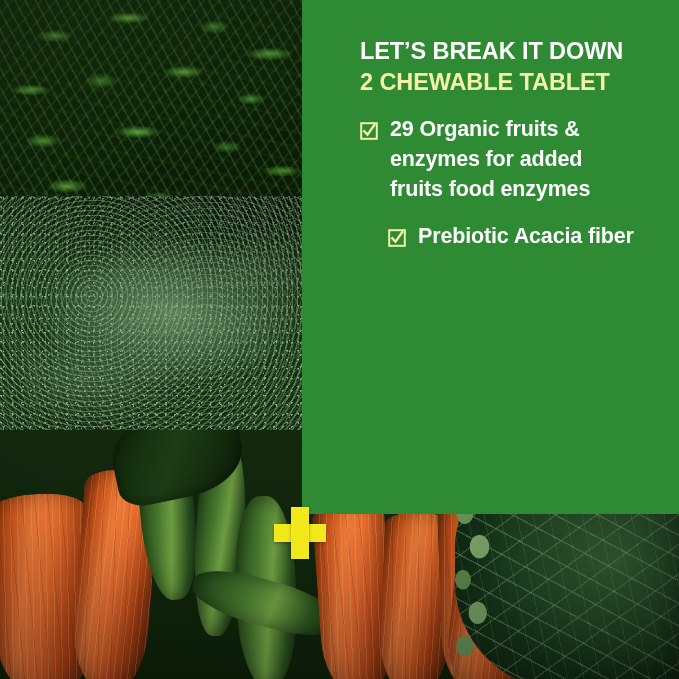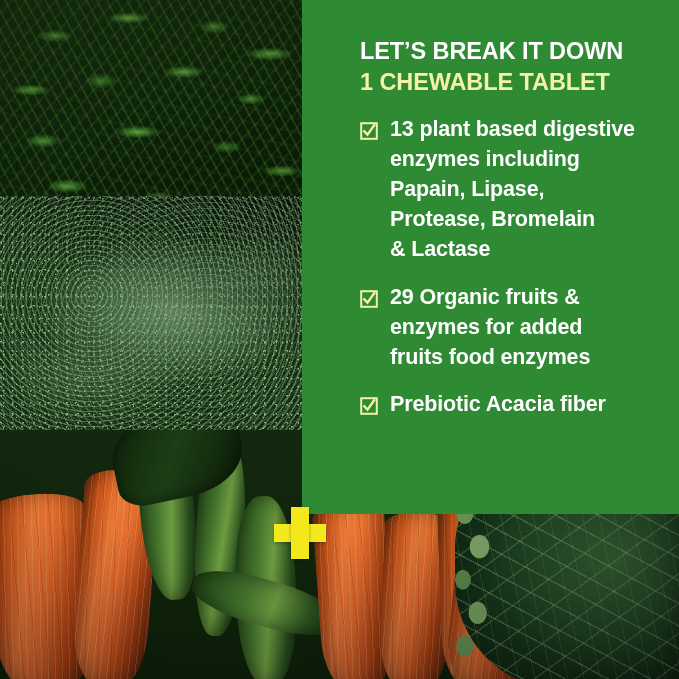--- a/index.html
+++ b/index.html
@@ -225,21 +225,21 @@
   .bullet {
     position: relative;
     padding-left: 30px;
     margin-bottom: 17px;
     color: #ffffff;
     font-size: 21.5px;
     font-weight: 700;
     line-height: 1.40;
     letter-spacing: -0.15px;
   }
-  .bullet:last-child { margin-bottom: 0; }
+  .bullet:last-child { margin-bottom: 0; margin-left: 28px; }
 
   .check-icon {
     position: absolute;
     left: 0;
     top: 4px;
     width: 18px;
     height: 18px;
     display: block;
   }
 
@@ -298,40 +298,25 @@
     </div>
 
     <div class="photo-vignette"></div>
   </div>
 
   <div class="green-panel">
     <div class="panel-inner">
 
       <h1 class="headline">
         <span class="ln white">LET’S BREAK IT DOWN</span>
-        <span class="ln cream">1 CHEWABLE TABLET</span>
+        <span class="ln cream">2 CHEWABLE TABLET</span>
       </h1>
 
       <ul class="bullets">
 
-        <li class="bullet">
-          <span class="check-icon">
-            <svg viewBox="0 0 18 18" width="18" height="18" aria-hidden="true">
-              <rect x="1.2" y="1.2" width="15.6" height="15.6" fill="none" stroke="#f4f2a6" stroke-width="2"></rect>
-              <path d="M4.3 9.2 L7.5 12.6 L14.2 3.2" fill="none" stroke="#f4f2a6" stroke-width="2.4" stroke-linecap="square" stroke-linejoin="miter"></path>
-            </svg>
-          </span>
-          <span class="bullet-text">
-            <span class="ln">13 plant based digestive</span>
-            <span class="ln">enzymes including</span>
-            <span class="ln">Papain, Lipase,</span>
-            <span class="ln">Protease, Bromelain</span>
-            <span class="ln">&amp; Lactase</span>
-          </span>
-        </li>
 
         <li class="bullet">
           <span class="check-icon">
             <svg viewBox="0 0 18 18" width="18" height="18" aria-hidden="true">
               <rect x="1.2" y="1.2" width="15.6" height="15.6" fill="none" stroke="#f4f2a6" stroke-width="2"></rect>
               <path d="M4.3 9.2 L7.5 12.6 L14.2 3.2" fill="none" stroke="#f4f2a6" stroke-width="2.4" stroke-linecap="square" stroke-linejoin="miter"></path>
             </svg>
           </span>
           <span class="bullet-text">
             <span class="ln">29 Organic fruits &amp;</span>

